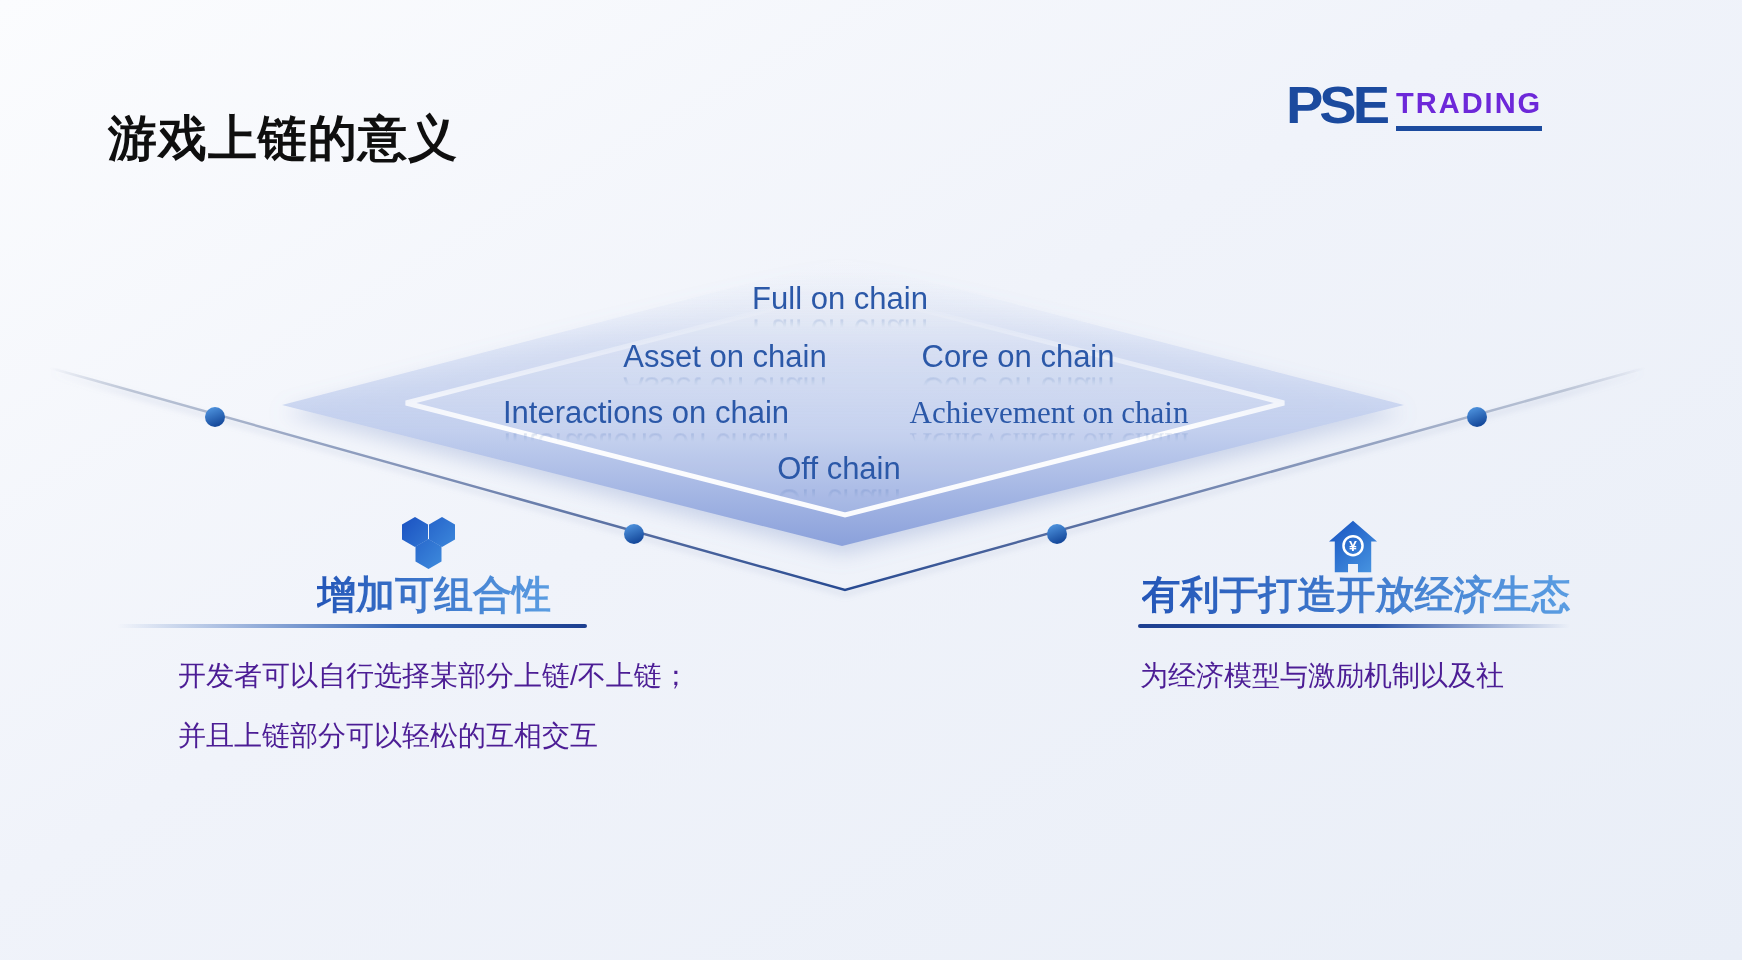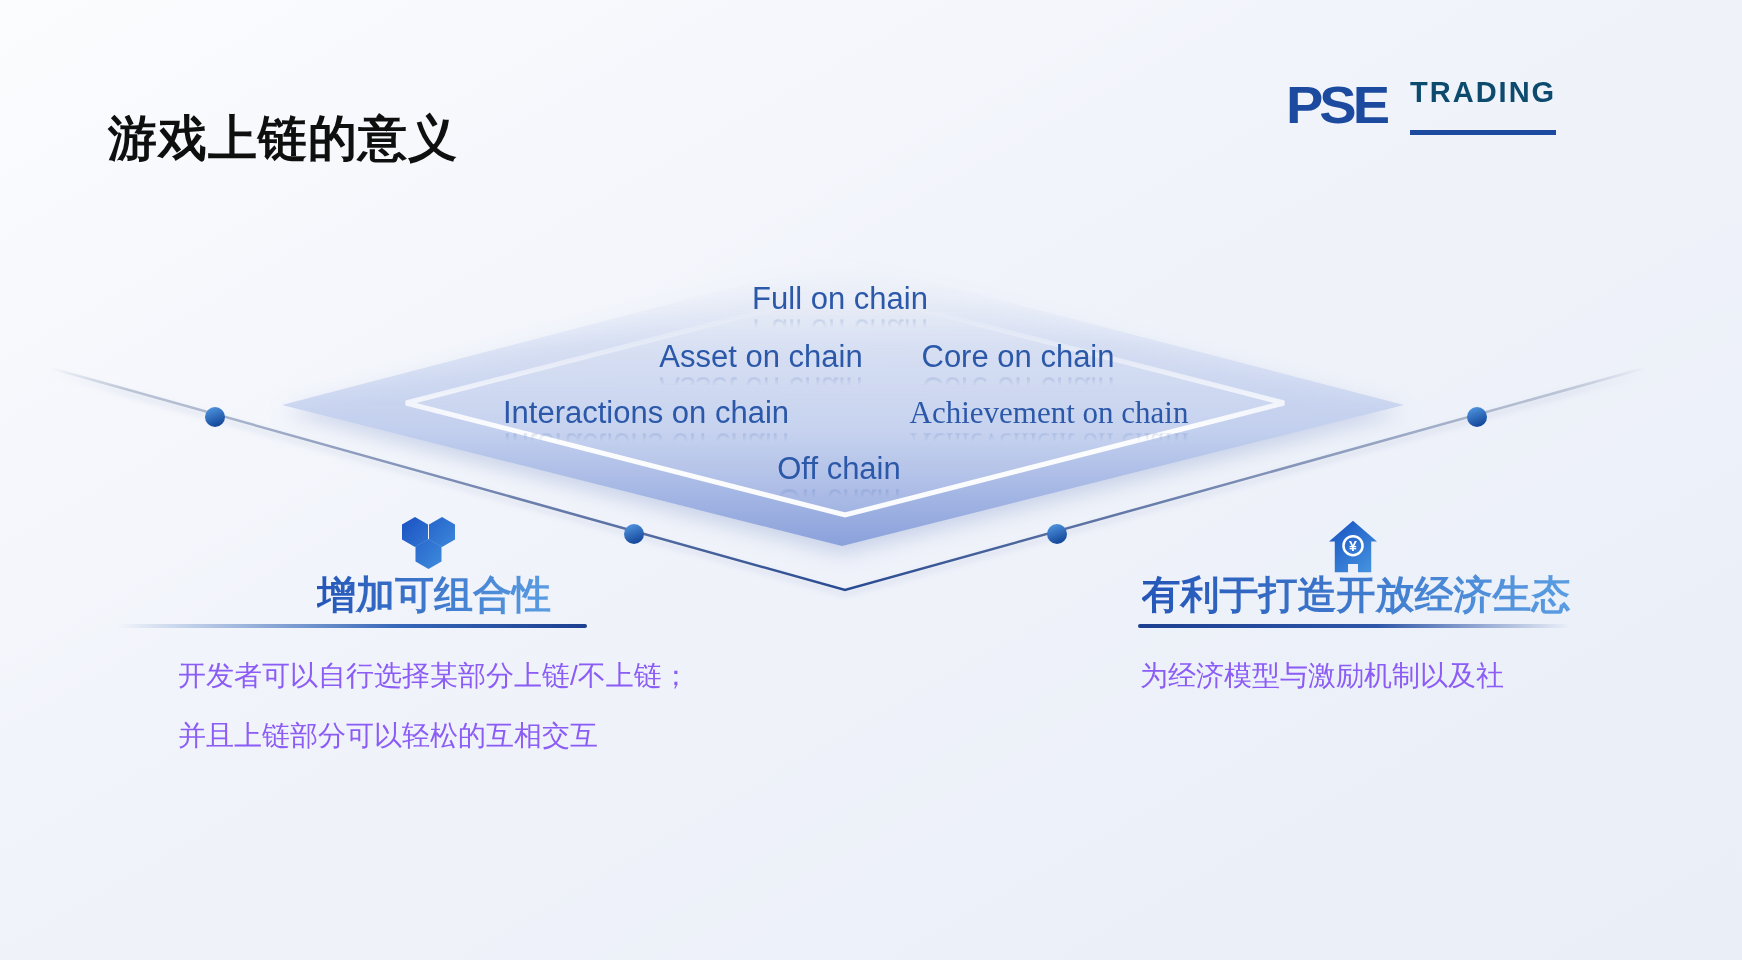--- a/index.html
+++ b/index.html
@@ -10,28 +10,29 @@
     position:relative;
   }
   .abs { position:absolute; }
 
   
   .page-title{
     left:108px; top:62px;
     font-size:49px; font-weight:800; letter-spacing:1px;
     color:#0f0f0f; white-space:nowrap;margin-top:44px;
   }
-  .logo{ left:1286px; top:78px; display:flex; align-items:flex-start; gap:24px; }
+  .logo{ left:1286px; top:78px; display:flex; align-items:flex-start; gap:10px; }
   .logo-pse{
     font-size:56px; font-weight:900; letter-spacing:-4px;
     color:#1b4a9e; line-height:1; transform:scaleY(.92);
   }
   .logo-trading{
+    margin-top:11px;
     font-size:29px; font-weight:700; letter-spacing:2px;
-    color:#0c4a6e; border-bottom:5px solid #1b4a9e; padding-bottom:23px;
+    color:#6d28d9; border-bottom:5px solid #1b4a9e; padding-bottom:8px;
     line-height:1;
   }
 
   
   svg.stage{ position:absolute; left:0; top:0; }
 
   
   .chain-label{
     transform:translate(-50%,-50%);
     font-size:31px; color:#2b58a8; white-space:nowrap; line-height:1.15;
@@ -48,21 +49,21 @@
   .feature-underline{ height:4px; border-radius:2px; }
   .underline-left{
     left:117px; top:624px; width:470px;
     background:linear-gradient(to right, rgba(160,180,215,0) 0%, #3566b8 60%, #1d3f90 100%);
   }
   .underline-right{
     left:1138px; top:624px; width:432px;
     background:linear-gradient(to right, #1d3f90 0%, #2d55a8 55%, rgba(160,180,215,0) 100%);
   }
   .feature-body{
-    font-size:28px; line-height:60px; color:#8b5cf6; white-space:nowrap;
+    font-size:28px; line-height:60px; color:#4c1d95; white-space:nowrap;
   }
 </style>
 </head>
 <body>
 
 <div class="abs page-title">游戏上链的意义</div>
 
 <div class="abs logo">
   <span class="logo-pse">PSE</span>
   <span class="logo-trading">TRADING</span>
@@ -119,21 +120,21 @@
 
   <g>
     <circle cx="215" cy="417" r="10" fill="url(#dotGrad)"></circle>
     <circle cx="634" cy="534" r="10" fill="url(#dotGrad)"></circle>
     <circle cx="1057" cy="534" r="10" fill="url(#dotGrad)"></circle>
     <circle cx="1477" cy="417" r="10" fill="url(#dotGrad)"></circle>
   </g>
 </svg>
 
 <div class="abs chain-label" style="left:840px;  top:299px;text-align:right;">Full on chain</div>
-<div class="abs chain-label" style="left:725px;  top:357px;margin-left:36px;">Asset on chain</div>
+<div class="abs chain-label" style="left:725px;  top:357px;">Asset on chain</div>
 <div class="abs chain-label" style="left:1018px;  top:357px;">Core on chain</div>
 <div class="abs chain-label" style="left:646px;  top:413px;">Interactions on chain</div>
 <div class="abs chain-label" style="left:1049px; top:413px;font-family:Liberation Serif, serif;">Achievement on chain</div>
 <div class="abs chain-label" style="left:839px;  top:469px;">Off chain</div>
 
 <svg class="abs" style="left:398px; top:517px;" width="60" height="52" viewBox="0 0 60 52">
   <polygon points="17,0 30,7.5 30,22.5 17,30 4,22.5 4,7.5" fill="url(#hexGrad)"></polygon>
   <polygon points="44,0 57,7.5 57,22.5 44,30 31,22.5 31,7.5" fill="url(#hexGrad)"></polygon>
   <polygon points="30.5,22 43.5,29.5 43.5,44.5 30.5,52 17.5,44.5 17.5,29.5" fill="url(#hexGrad)"></polygon>
 </svg>

